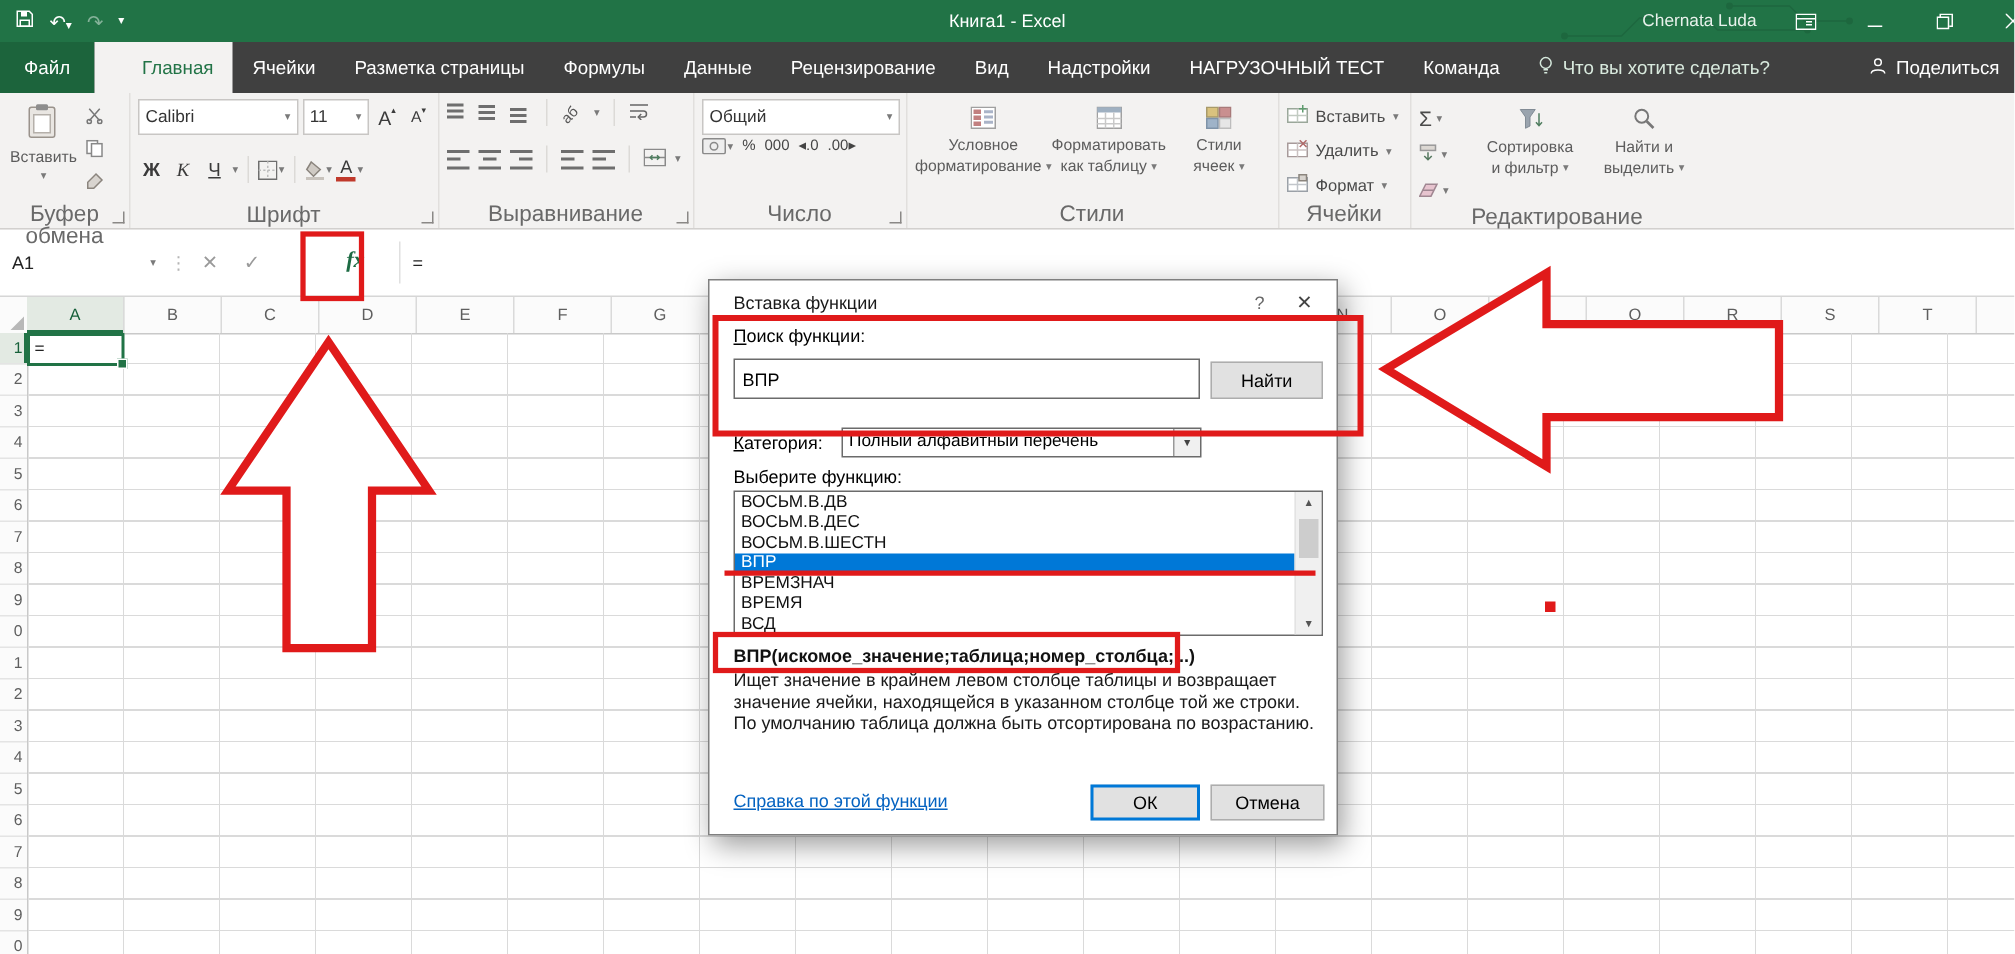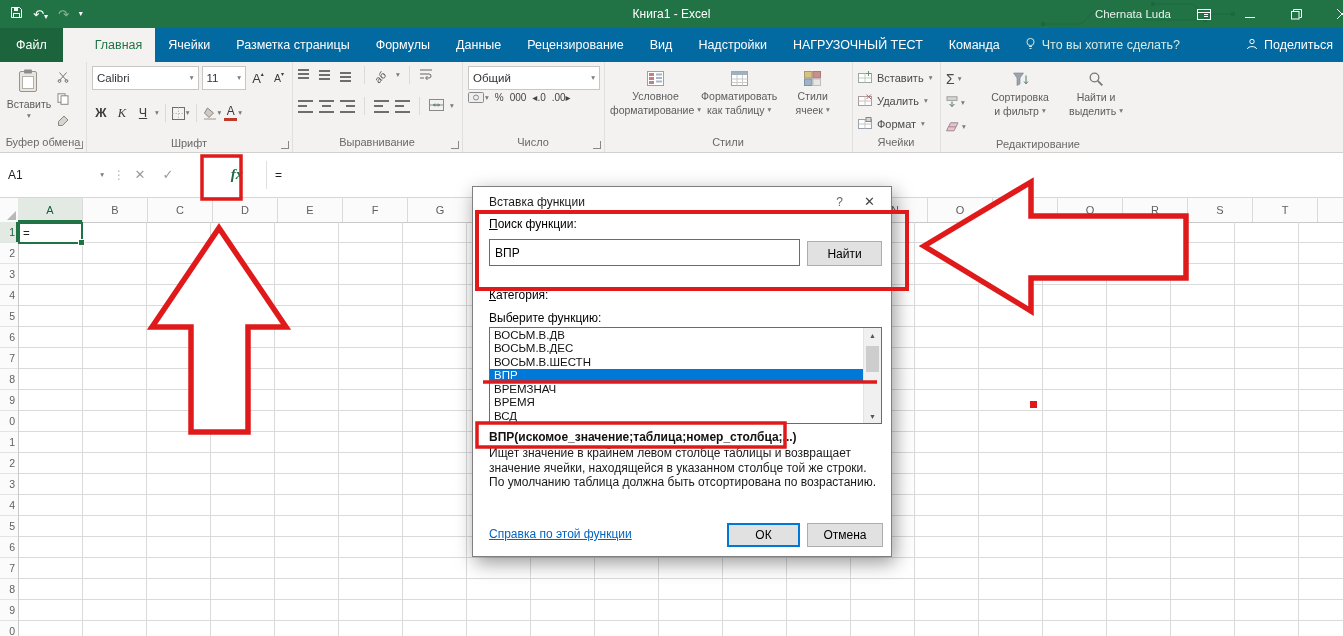--- a/index.html
+++ b/index.html
@@ -15,34 +15,34 @@
   .qi { font-size:13px; line-height:1; color:#fff; }
   .qi.dim { opacity:.45; }
   .qi.sm { font-size:8px; }
   .tb-title { position:absolute; left:50%; transform:translateX(-50%); font-size:12px; color:#fff; }
   .tb-right { margin-left:auto; display:flex; align-items:center; gap:20px; z-index:2; }
   .tb-user { font-size:11.5px; color:#e8f2ec; }
   .winbtn { width:26px; text-align:center; display:flex; justify-content:center; }
   .winbtn.close { margin-right:-12px; }
 
   
-  .tabsbar { position:absolute; top:28px; left:0; right:0; height:34px; background:#0369a1; display:flex;
+  .tabsbar { position:absolute; top:28px; left:0; right:0; height:34px; background:#404040; display:flex;
              align-items:stretch; color:#fff; z-index:9; }
   .tab { padding:0 13px; display:flex; align-items:center; font-size:12.5px; white-space:nowrap; cursor:default; }
   .tab.file { background:#1c643c; padding:0 16px; }
   .tab.active { background:#f3f2f1; color:#217346;padding-left:32px; }
   .tellme { display:flex; align-items:center; gap:6px; padding:0 12px; color:#d9ead f; color:#d9eade; font-size:12.5px; white-space:nowrap; }
   .share { margin-left:auto; display:flex; align-items:center; gap:6px; padding:0 10px; font-size:12.5px; white-space:nowrap; }
 
   
   .ribbon { position:absolute; top:62px; left:0; right:0; height:90px; background:#f3f2f1;
             border-bottom:1px solid #d2d0ce; z-index:8; }
   .rgroup { position:absolute; top:0; height:90px; border-right:1px solid #e1dfdd; display:flex; flex-direction:column; }
   .gcontent { flex:1; padding:4px 4px 0 6px; position:relative; }
-  .glabel { height:17px; font-size:11px; color:#696969; text-align:center; line-height:15px; }
+  .glabel { height:17px; font-size:15px; color:#696969; text-align:center; line-height:15px; }
   .launcher { position:absolute; right:3px; bottom:3px; width:7px; height:7px;
               border-right:1px solid #8a8886; border-bottom:1px solid #8a8886; }
   .dd { font-size:7.5px; color:#7a7a7a; line-height:1; }
   .vsep { width:1px; height:18px; background:#dcdad7; margin:0 3px; display:inline-block; }
 
   .clipwrap { display:flex; gap:5px; }
   .paste { width:46px; display:flex; flex-direction:column; align-items:center; gap:2px; padding-top:2px;
            font-size:10.5px; color:#5c5c5c; }
   .clipcol { display:flex; flex-direction:column; gap:7px; padding-top:5px; }
 
@@ -625,20 +625,24 @@
   <div class="dialog">
     <div class="dlg-title">Вставка функции</div>
     <div class="dlg-help">?</div>
     <div class="dlg-close">✕</div>
 
     <div class="dlg-label accel" style="left:16px;top:30px">Поиск функции:</div>
     <input class="dlg-search" value="ВПР" style="">
     <button class="dlg-find"><span class="accel">Найти</span></button>
 
     <div class="dlg-label accel" style="left:16px;top:101px">Категория:</div>
+    <div class="dlg-combo">
+      <span class="cval">Полный алфавитный перечень</span>
+      <span class="cdd">▼</span>
+    </div>
 
     <div class="dlg-label" style="left:16px;top:124px">Выберите функцию:</div>
     <div class="flist">
       <div class="flist-items">
 
       <div class="fitem">ВОСЬМ.В.ДВ</div>
           <div class="fitem">ВОСЬМ.В.ДЕС</div>
           <div class="fitem">ВОСЬМ.В.ШЕСТН</div>
           <div class="fitem selected">ВПР</div>
           <div class="fitem">ВРЕМЗНАЧ</div>

